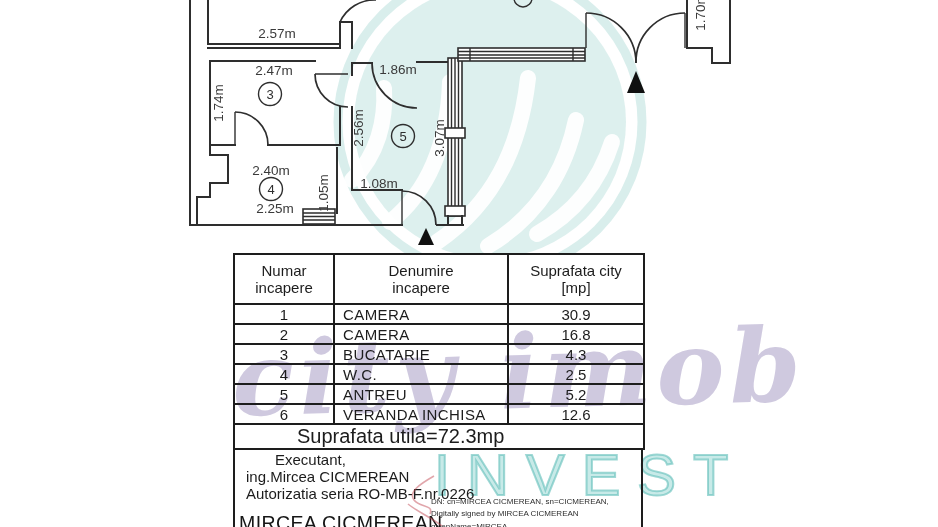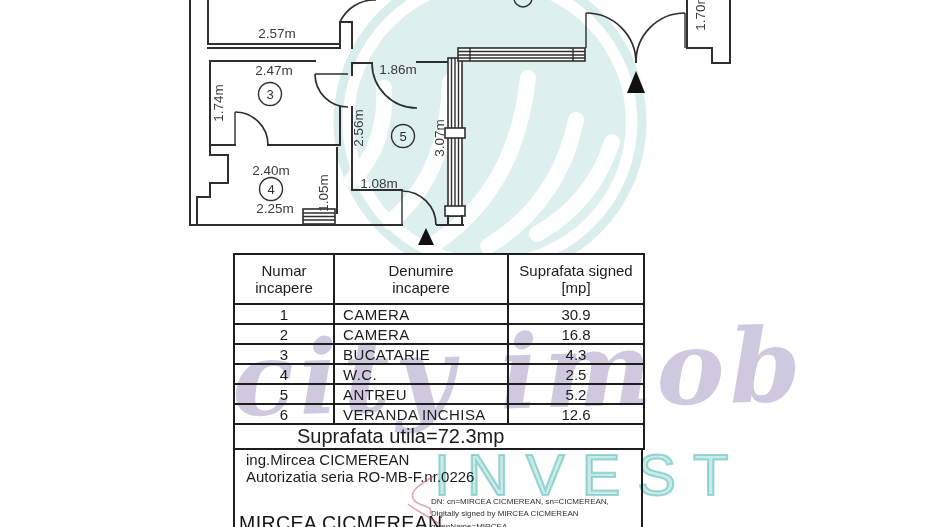--- a/index.html
+++ b/index.html
@@ -175,21 +175,21 @@
         <col style="width:100px">
         <col style="width:174px">
         <col style="width:136px">
       </colgroup>
     <tbody>
         <tr>
       <th>Numar
 incapere</th>
       <th>Denumire
 incapere</th>
-      <th>Suprafata signed
+      <th>Suprafata city
 [mp]</th>
     </tr>
     <tr>
       <td class="c-nr">1</td>
       <td class="c-name">CAMERA</td>
       <td class="c-area">30.9</td>
     </tr>
     <tr>
       <td class="c-nr">2</td>
       <td class="c-name">CAMERA</td>
@@ -216,20 +216,21 @@
       <td class="c-area">12.6</td>
     </tr>
     <tr>
       <td class="total-cell" colspan="3">Suprafata utila=72.3mp</td>
     </tr>
   </tbody>
     </table>
 
   <div class="exec">
     <div class="exec-lines">
+      <div class="l1">Executant,</div>
       <div>ing.Mircea CICMEREAN</div>
       <div>Autorizatia seria RO-MB-F.nr.0226</div>
     </div>
     <div class="digsig">
       <div>DN: cn=MIRCEA CICMEREAN, sn=CICMEREAN,</div>
       <div>Digitally signed by MIRCEA CICMEREAN</div>
       <div>givenName=MIRCEA,</div>
     </div>
     <div class="signer">MIRCEA CICMEREAN</div>
   </div>

